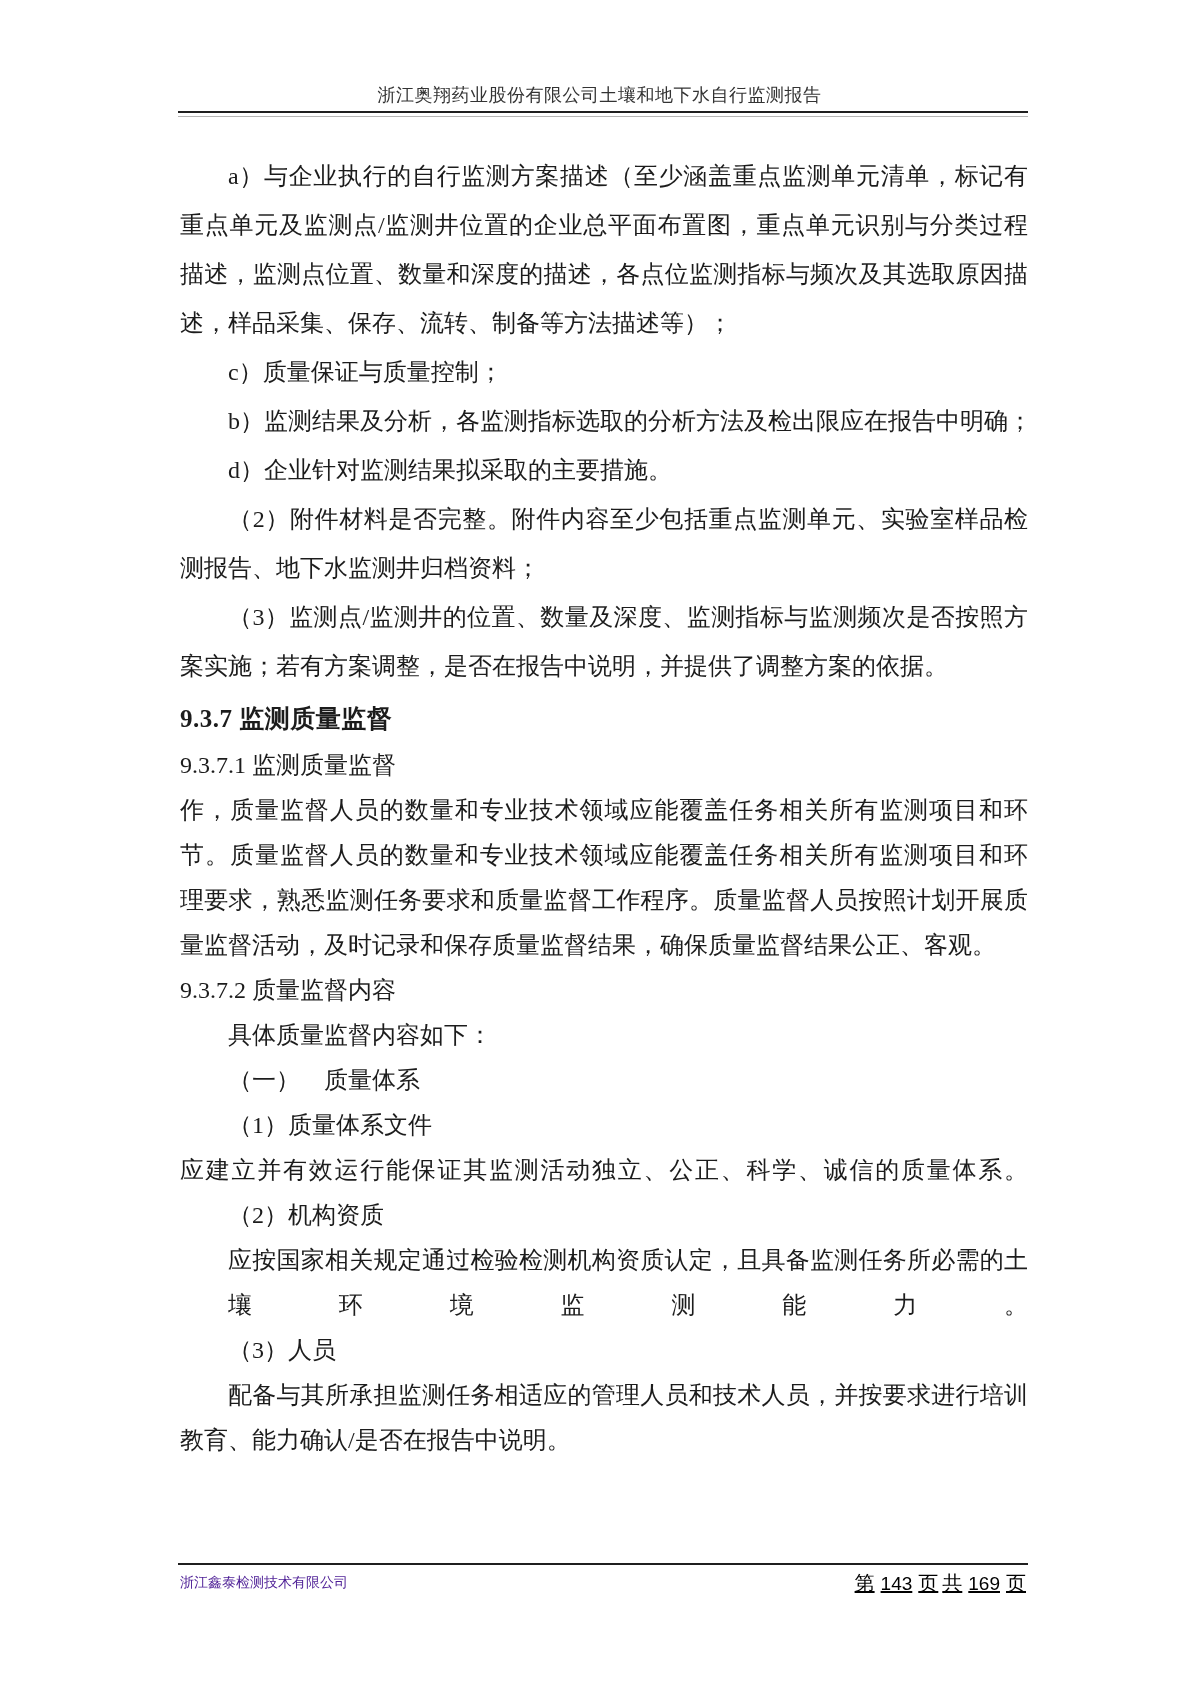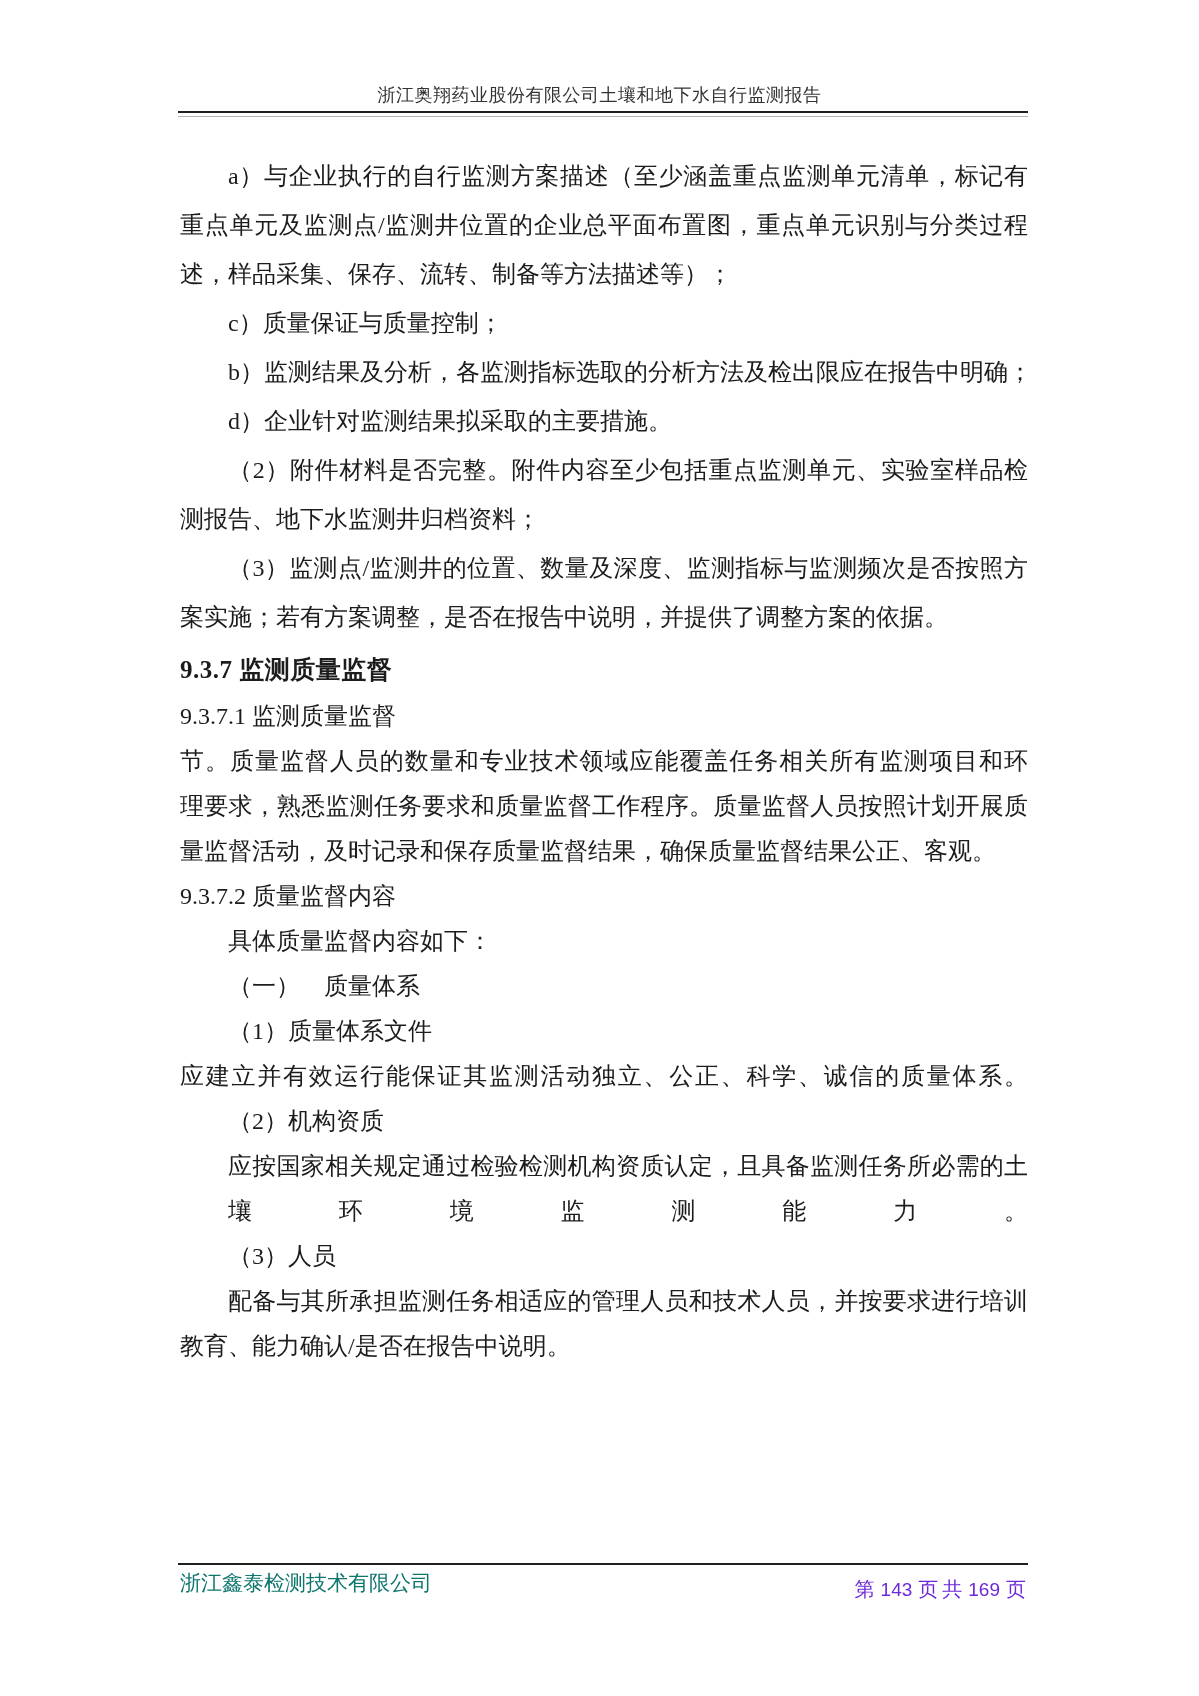--- a/index.html
+++ b/index.html
@@ -72,63 +72,66 @@
     top: 1563px;
     left: 178px;
     width: 850px;
     height: 0;
     border-top: 2px solid #1f1f1f;
   }
   .footer-company {
     position: absolute;
     top: 1571px;
     left: 180px;
-    font-size: 21px;
+    font-size: 14px;
     line-height: 24px;
-    color: #0f766e;
+    color: #4c1d95;
     text-align: center;
   }
   .footer-page {
     position: absolute;
     top: 1571px;
     right: 171px;
     font-size: 20px;
-    line-height: 36px;
-    color: #6d28d9;
+    line-height: 24px;
+    color: #000000;
+    text-decoration: underline;
   }
   .footer-page .num {
     font-family: "Liberation Sans", "DejaVu Sans", sans-serif;
     font-size: 19px;
     padding: 0 4px;
   }
   .footer-page .zh { padding: 0 2px; }
 </style>
 </head>
 <body>
 
 <div class="page">
 
   <div class="header-title">浙江奥翔药业股份有限公司土壤和地下水自行监测报告</div>
   <div class="header-rule"></div>
 
   <div class="doc-body">
     <div class="ln ind jl">a）与企业执行的自行监测方案描述（至少涵盖重点监测单元清单，标记有</div>
     <div class="ln jl">重点单元及监测点/监测井位置的企业总平面布置图，重点单元识别与分类过程</div>
+    <div class="ln jl">描述，监测点位置、数量和深度的描述，各点位监测指标与频次及其选取原因描</div>
     <div class="ln">述，样品采集、保存、流转、制备等方法描述等）；</div>
     <div class="ln ind">c）质量保证与质量控制；</div>
     <div class="ln ind jl">b）监测结果及分析，各监测指标选取的分析方法及检出限应在报告中明确；</div>
     <div class="ln ind">d）企业针对监测结果拟采取的主要措施。</div>
     <div class="ln ind jl">（2）附件材料是否完整。附件内容至少包括重点监测单元、实验室样品检</div>
     <div class="ln">测报告、地下水监测井归档资料；</div>
     <div class="ln ind jl">（3）监测点/监测井的位置、数量及深度、监测指标与监测频次是否按照方</div>
     <div class="ln">案实施；若有方案调整，是否在报告中说明，并提供了调整方案的依据。</div>
 
     <div class="hd">9.3.7 监测质量监督</div>
 
     <div class="ln s2">9.3.7.1 监测质量监督</div>
+    <div class="ln s2 jl">作，质量监督人员的数量和专业技术领域应能覆盖任务相关所有监测项目和环</div>
     <div class="ln s2 jl">节。质量监督人员的数量和专业技术领域应能覆盖任务相关所有监测项目和环</div>
     <div class="ln s2 jl">理要求，熟悉监测任务要求和质量监督工作程序。质量监督人员按照计划开展质</div>
     <div class="ln s2">量监督活动，及时记录和保存质量监督结果，确保质量监督结果公正、客观。</div>
     <div class="ln s2">9.3.7.2 质量监督内容</div>
     <div class="ln s2 ind">具体质量监督内容如下：</div>
     <div class="ln s2 ind">（一）　质量体系</div>
     <div class="ln s2 ind">（1）质量体系文件</div>
     <div class="ln s2 jl">应建立并有效运行能保证其监测活动独立、公正、科学、诚信的质量体系。</div>
     <div class="ln s2 ind">（2）机构资质</div>
     <div class="ln s2 ind jl">应按国家相关规定通过检验检测机构资质认定，且具备监测任务所必需的土</div>

